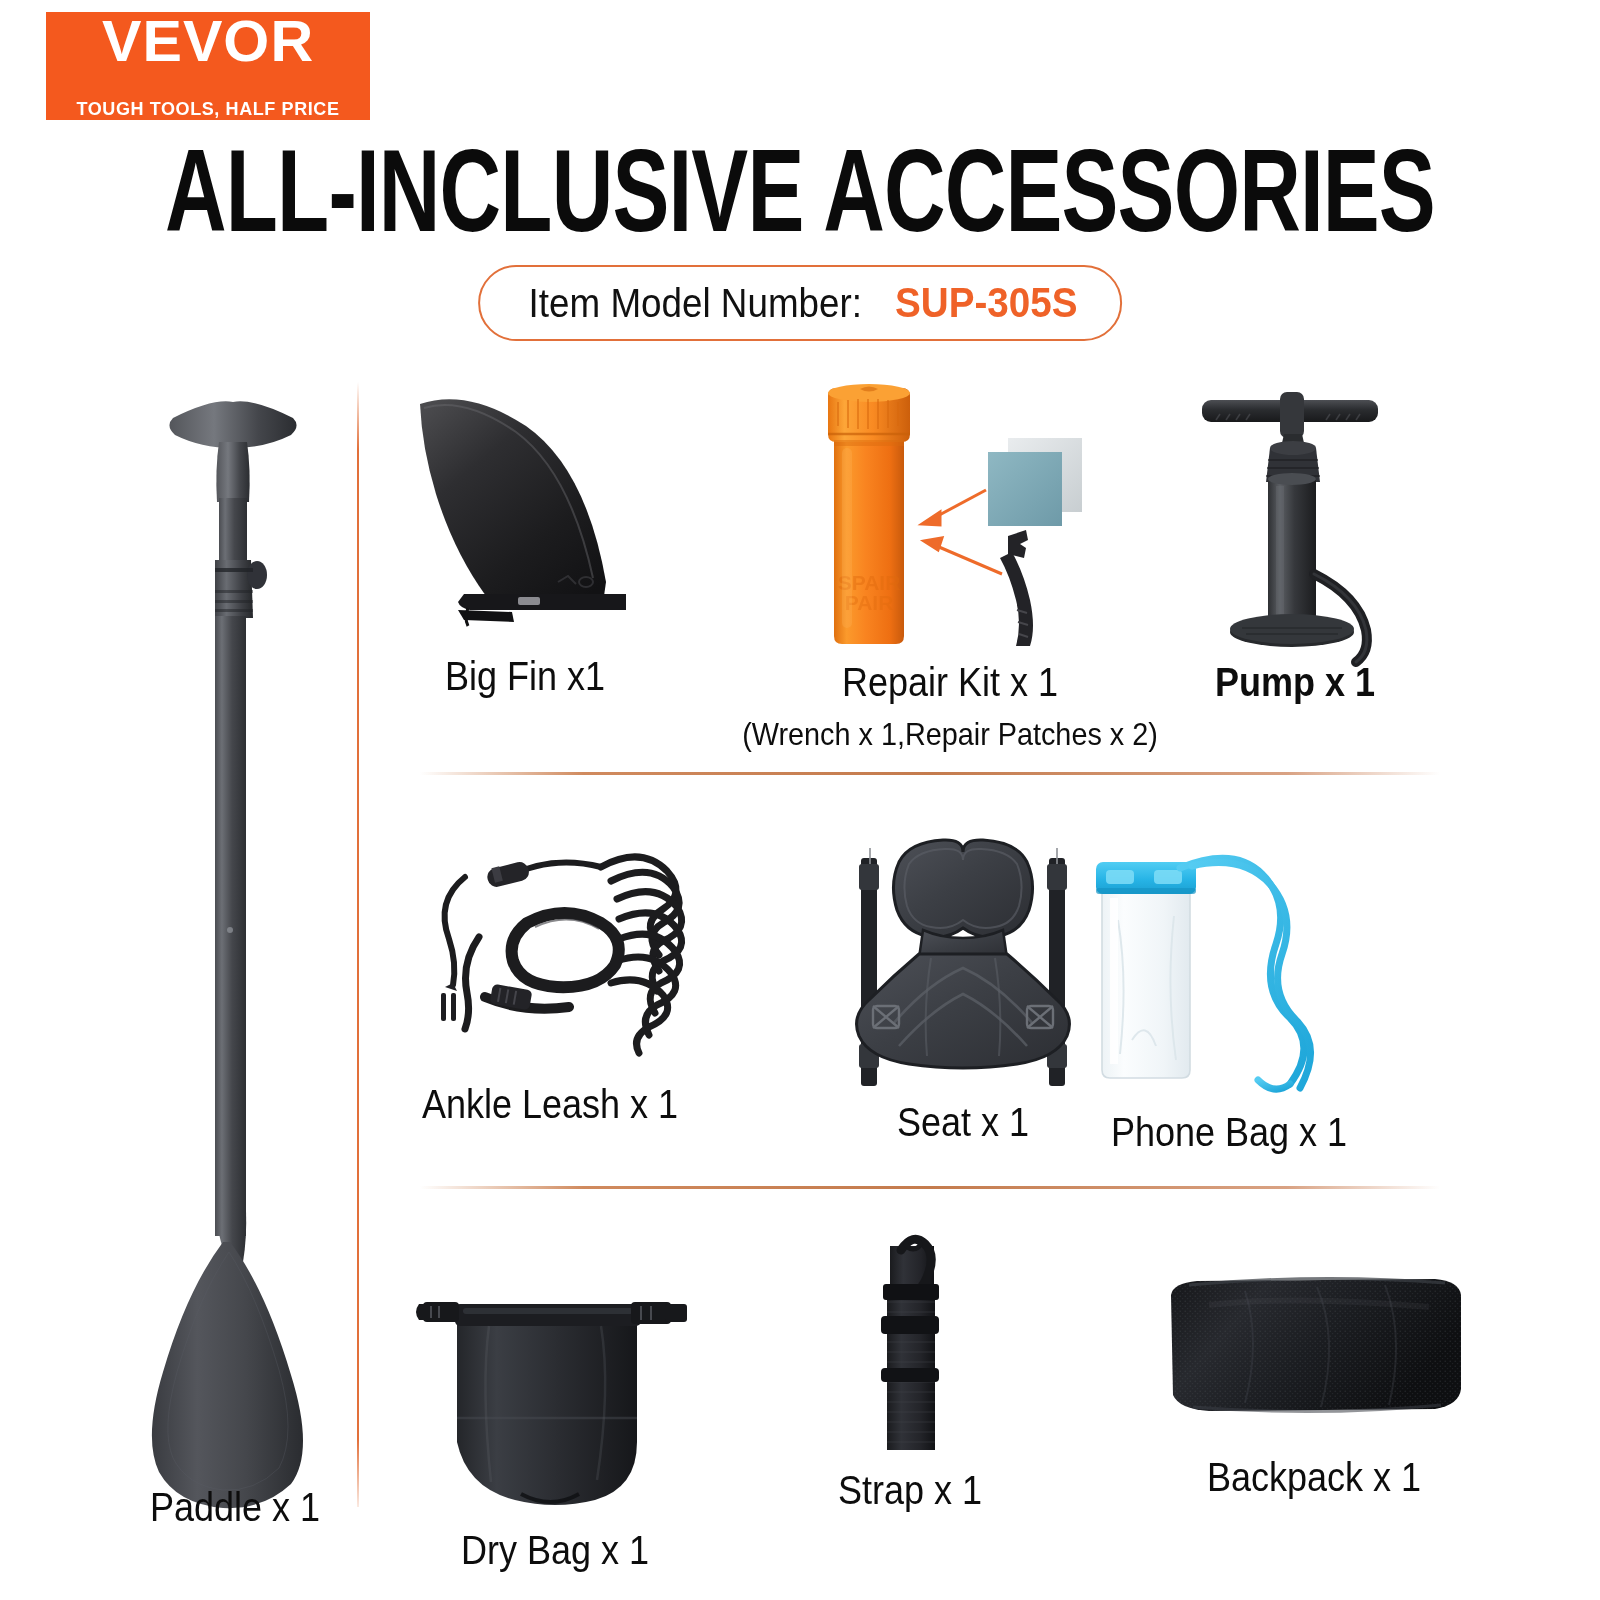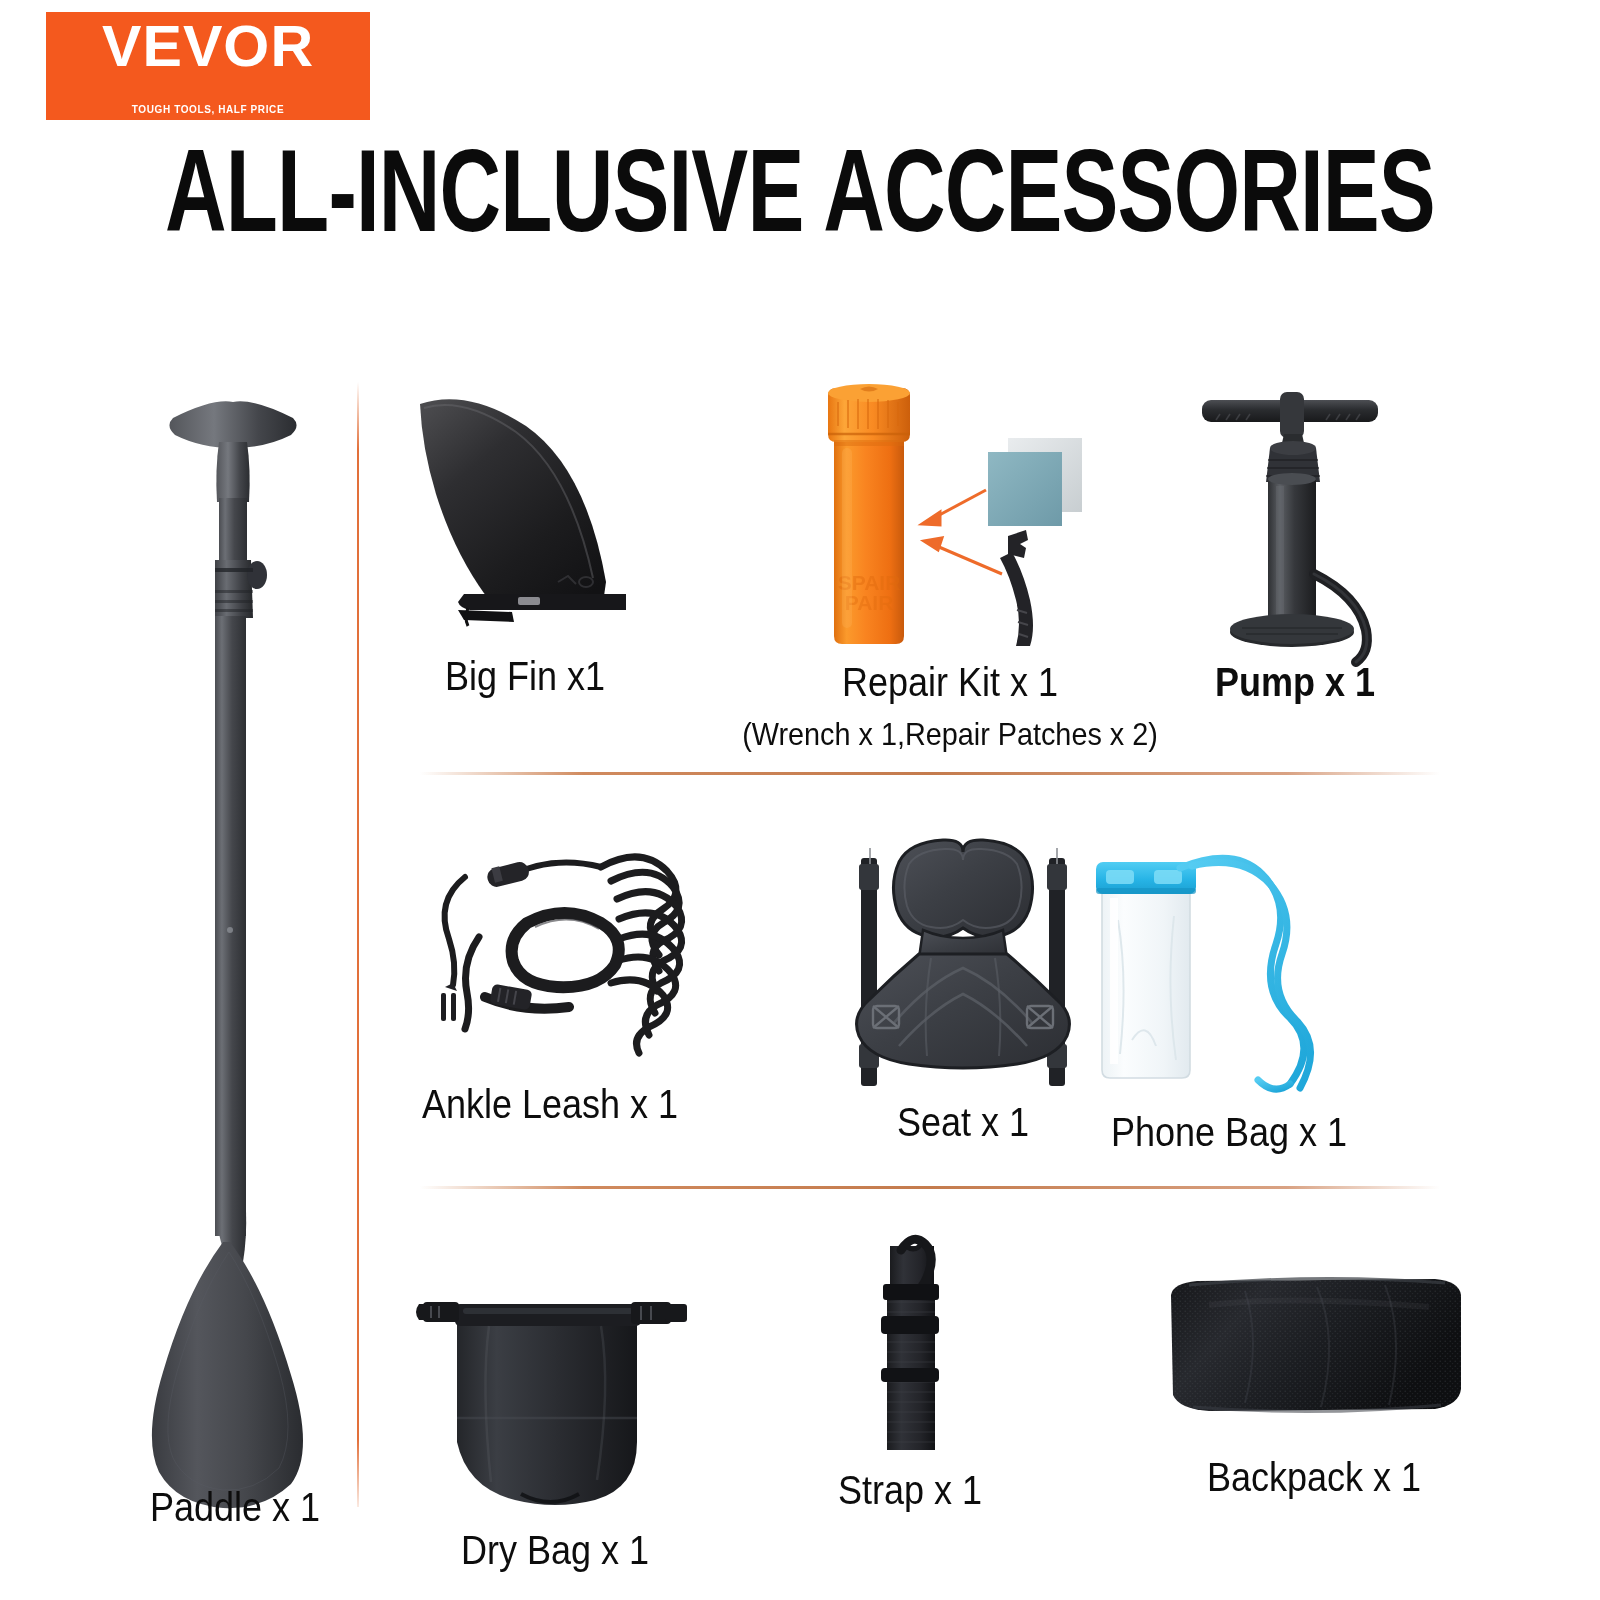--- a/index.html
+++ b/index.html
@@ -28,21 +28,21 @@
     font-weight: 700;
     font-size: 58px;
     letter-spacing: 1px;
     line-height: 1;
     font-family: "Liberation Sans", sans-serif;
     transform: scaleX(1.02);
   }
   #brand-tagline {
     color: #ffffff;
     font-weight: 700;
-    font-size: 10px;
+    font-size: 18px;
     letter-spacing: 0.6px;
     margin-top: 9px;
     font-family: "Liberation Sans", sans-serif;
   }
 
   
   #headline {
     position: absolute; left: 0; top: 132px; width: 1600px;
     text-align: center;
     font-family: "Liberation Sans", sans-serif;
@@ -129,20 +129,24 @@
 
 <div id="page">
 
   <div id="brand-banner">
     <div id="brand-wordmark">VEVOR</div>
     <div id="brand-tagline">TOUGH TOOLS, HALF PRICE</div>
   </div>
 
   <div id="headline">ALL-INCLUSIVE ACCESSORIES</div>
 
+  <div id="model-badge">
+    <span id="model-label">Item Model Number:</span>
+    <span id="model-value">SUP-305S</span>
+  </div>
 
   <div class="v-divider" style="left:357px; top:382px; height:1125px;"></div>
   <div class="h-divider" style="left:420px; top:772px; width:1020px;"></div>
   <div class="h-divider" style="left:420px; top:1186px; width:1020px;"></div>
 
   <div class="item" style="left:115px; top:390px; width:240px; height:1080px;">
     <div class="item-art">
       <svg width="240" height="1080" viewBox="0 0 240 1080">
         <defs>
           <linearGradient id="shaftG" x1="0" y1="0" x2="1" y2="0">

